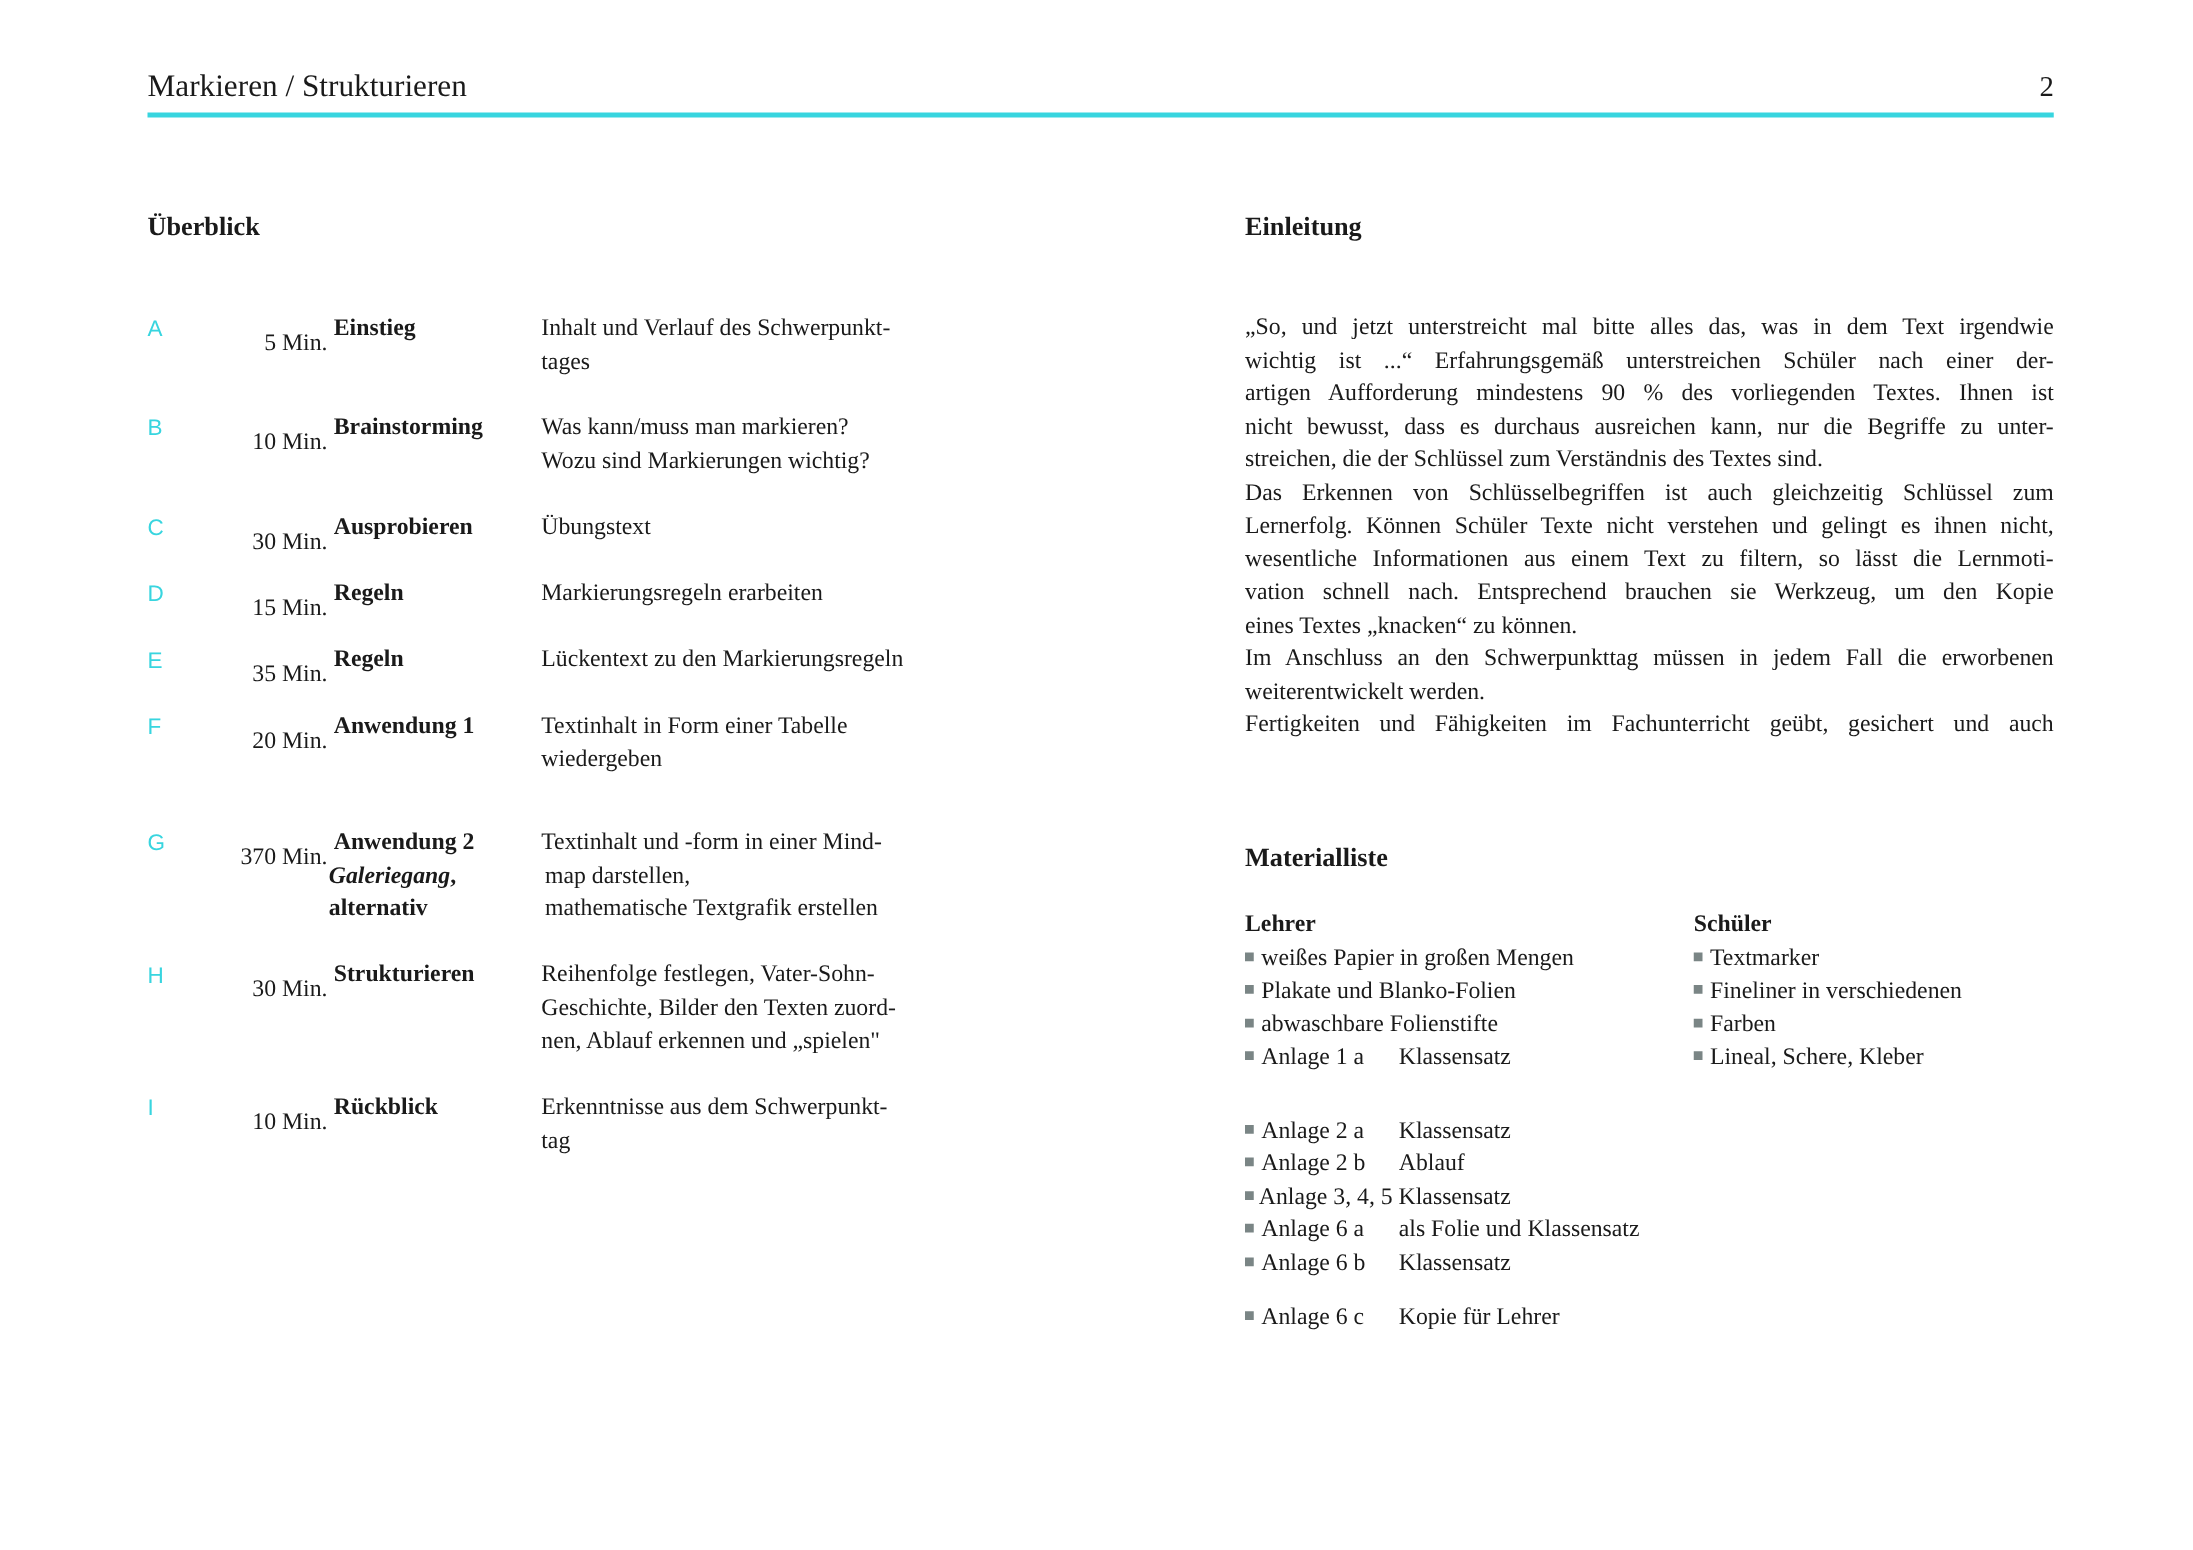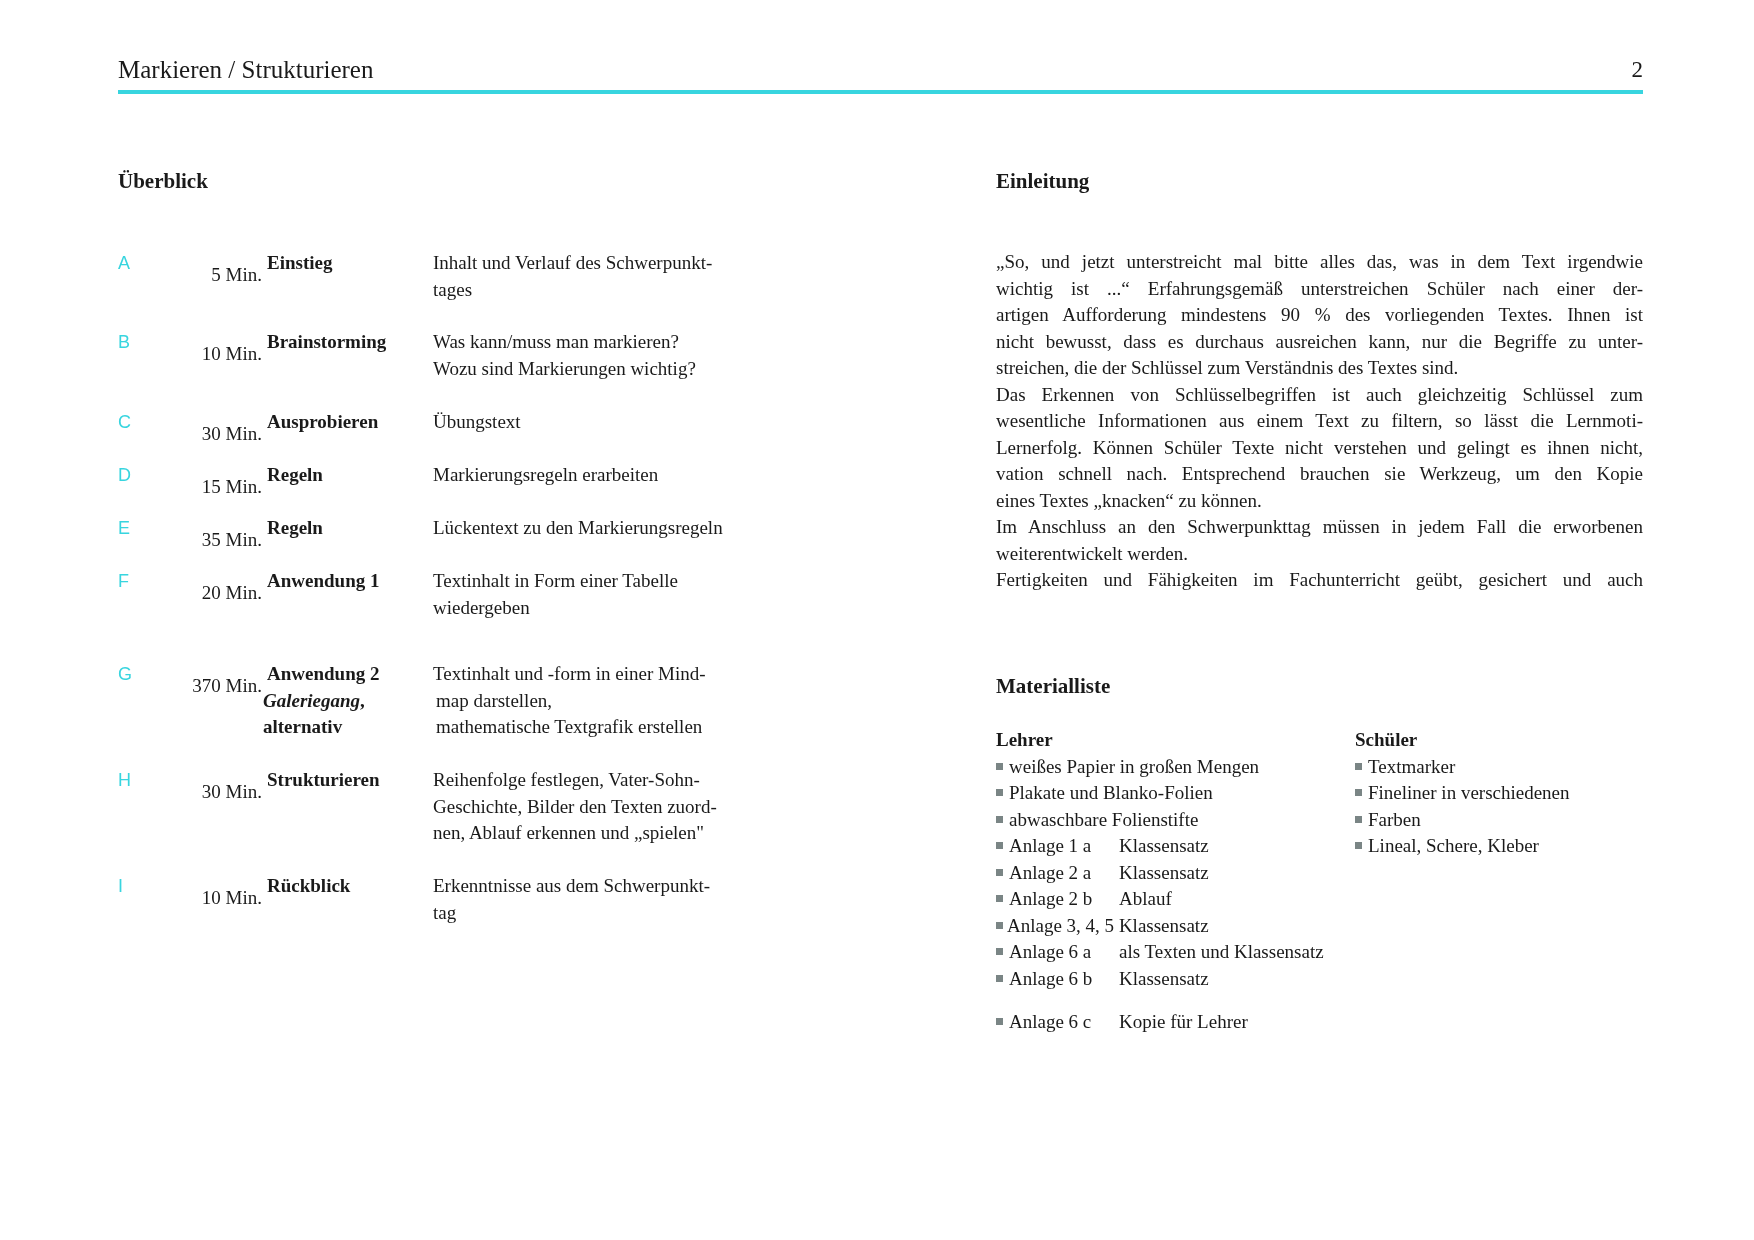--- a/index.html
+++ b/index.html
@@ -159,41 +159,41 @@
 </div>
 
 <div class="section-heading" style="left:996px; top:168px;">Einleitung</div>
 <div class="intro">
   <span class="line">„So, und jetzt unterstreicht mal  bitte alles das, was in dem Text irgendwie</span>
   <span class="line">wichtig ist ...“ Erfahrungsgemäß unterstreichen Schüler nach einer der-</span>
   <span class="line">artigen Aufforderung mindestens 90 % des vorliegenden Textes. Ihnen ist</span>
   <span class="line">nicht bewusst, dass es durchaus ausreichen kann, nur die Begriffe zu unter-</span>
   <span class="line last">streichen, die der Schlüssel zum Verständnis des Textes sind.</span>
   <span class="line">Das Erkennen von Schlüsselbegriffen ist auch gleichzeitig Schlüssel zum</span>
+  <span class="line">Lernerfolg. Können Schüler Texte nicht verstehen und gelingt es ihnen nicht,</span>
   <span class="line">wesentliche Informationen aus einem Text zu filtern, so lässt die Lernmoti-</span>
-  <span class="line">Lernerfolg. Können Schüler Texte nicht verstehen und gelingt es ihnen nicht,</span>
   <span class="line">vation schnell nach. Entsprechend brauchen sie Werkzeug, um den Kopie</span>
   <span class="line last">eines Textes „knacken“ zu können.</span>
   <span class="line">Im Anschluss an den Schwerpunkttag müssen in jedem Fall die erworbenen</span>
   <span class="line last">weiterentwickelt werden.</span>
   <span class="line">Fertigkeiten und Fähigkeiten im Fachunterricht geübt, gesichert und auch</span>
 </div>
 
 <div class="section-heading" style="left:996px; top:673px;">Materialliste</div>
 
 <div class="mat-col" style="left:996px; top:727px; width:350px;">
   <span class="col-head">Lehrer</span>
   <span class="mat-item"><span class="bullet"></span><span>weißes Papier in großen Mengen</span></span>
   <span class="mat-item"><span class="bullet"></span><span>Plakate und Blanko-Folien</span></span>
   <span class="mat-item"><span class="bullet"></span><span>abwaschbare Folienstifte</span></span>
   <span class="mat-item"><span class="bullet"></span><span class="tab" style="width:110px;">Anlage 1 a</span><span>Klassensatz</span></span>
-  <span class="mat-item"><span class="bullet"></span><span class="tab" style="width:110px;">Anlage 2 a</span><span>Klassensatz</span></span>
+  <span class="mat-item"><span class="bullet"></span><span class="tab" style="width:110px;margin-top:32px;">Anlage 2 a</span><span>Klassensatz</span></span>
   <span class="mat-item"><span class="bullet"></span><span class="tab" style="width:110px;">Anlage 2 b</span><span>Ablauf</span></span>
   <span class="mat-item"><span class="bullet" style="margin-right:4px;"></span><span>Anlage 3, 4, 5</span> <span>Klassensatz</span></span>
-  <span class="mat-item"><span class="bullet"></span><span class="tab" style="width:110px;">Anlage 6 a</span><span>als Texten und Klassensatz</span></span>
+  <span class="mat-item"><span class="bullet"></span><span class="tab" style="width:110px;">Anlage 6 a</span><span>als Folie und Klassensatz</span></span>
   <span class="mat-item"><span class="bullet"></span><span class="tab" style="width:110px;">Anlage 6 b</span><span>Klassensatz</span></span>
   <span class="mat-item"><span class="bullet"></span><span class="tab" style="width:110px;margin-top:17px;">Anlage 6 c</span><span>Kopie für Lehrer</span></span>
 </div>
 
 <div class="mat-col" style="left:1355px; top:727px; width:290px;">
   <span class="col-head">Schüler</span>
   <span class="mat-item"><span class="bullet"></span><span>Textmarker</span></span>
   <span class="mat-item"><span class="bullet"></span><span>Fineliner in verschiedenen</span></span>
   <span class="mat-item"><span class="bullet"></span><span>Farben</span></span>
   <span class="mat-item"><span class="bullet"></span><span>Lineal, Schere, Kleber</span></span>

